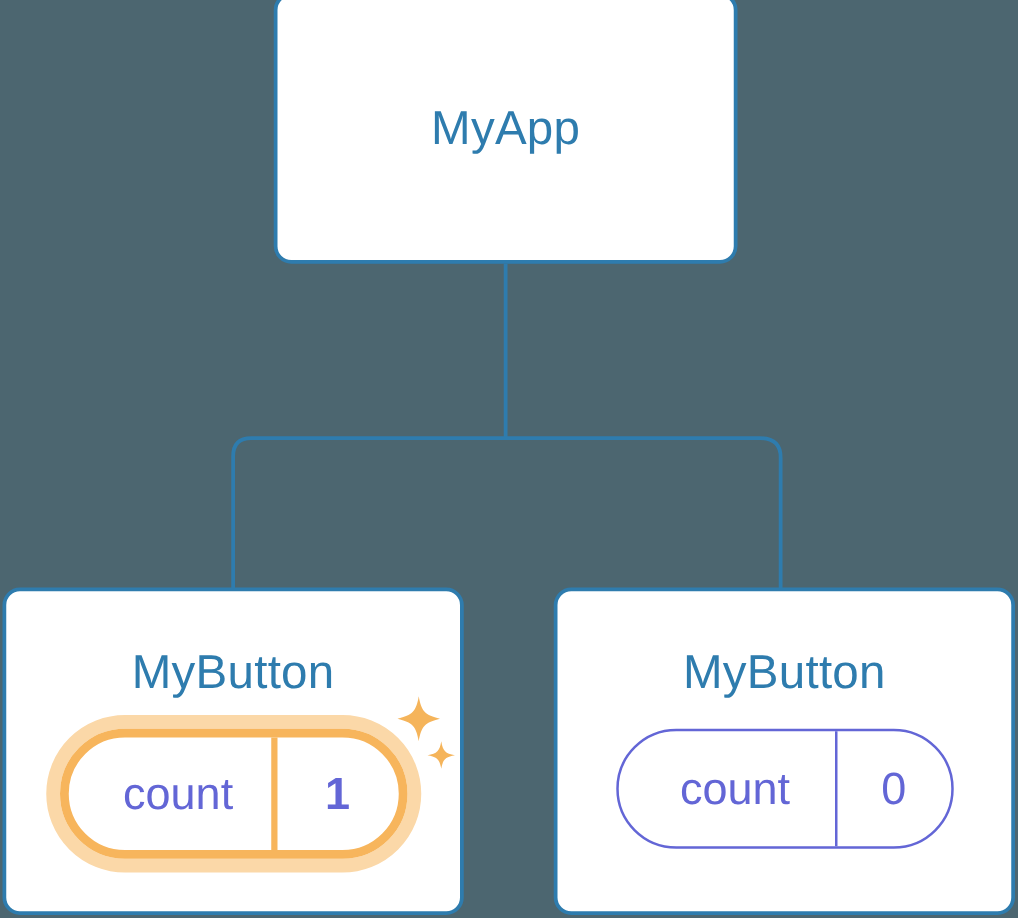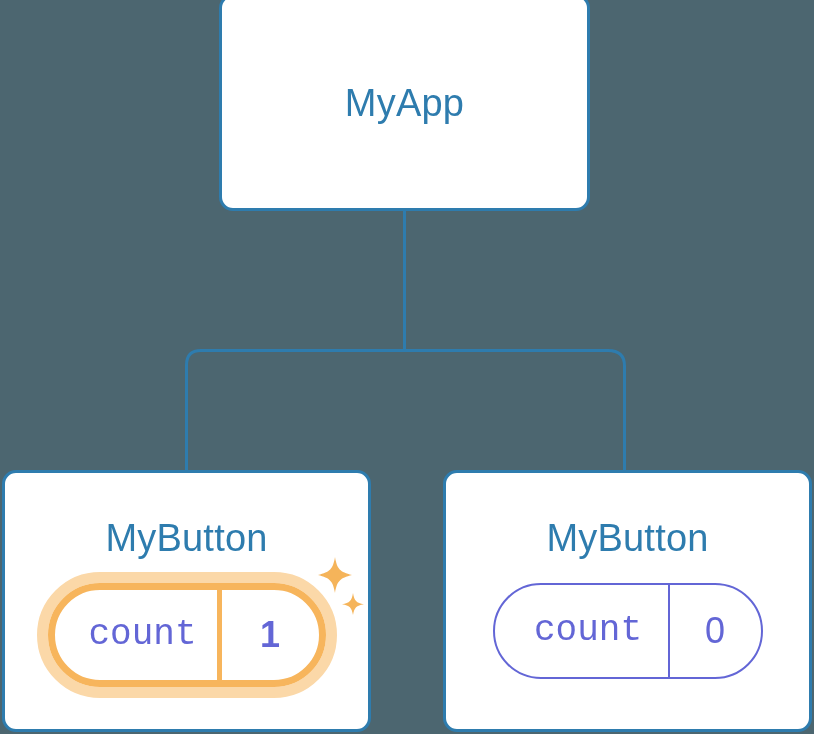--- a/index.html
+++ b/index.html
@@ -102,21 +102,20 @@
     align-items: center;
     justify-content: center;
     font-size: 36px;
     line-height: 1;
     color: #6366d6;
     box-sizing: border-box;
   }
   .state-pill .state-key {
     flex: 0 0 175px;
     padding-left: 14px;
-    font-family: Liberation Mono, monospace;
   }
   .state-pill .state-value {
     flex: 1 1 auto;
   }
 
   
   .state-pill.plain {
     border: 2px solid #6366d6;
   }
   .state-pill.plain .state-key {

